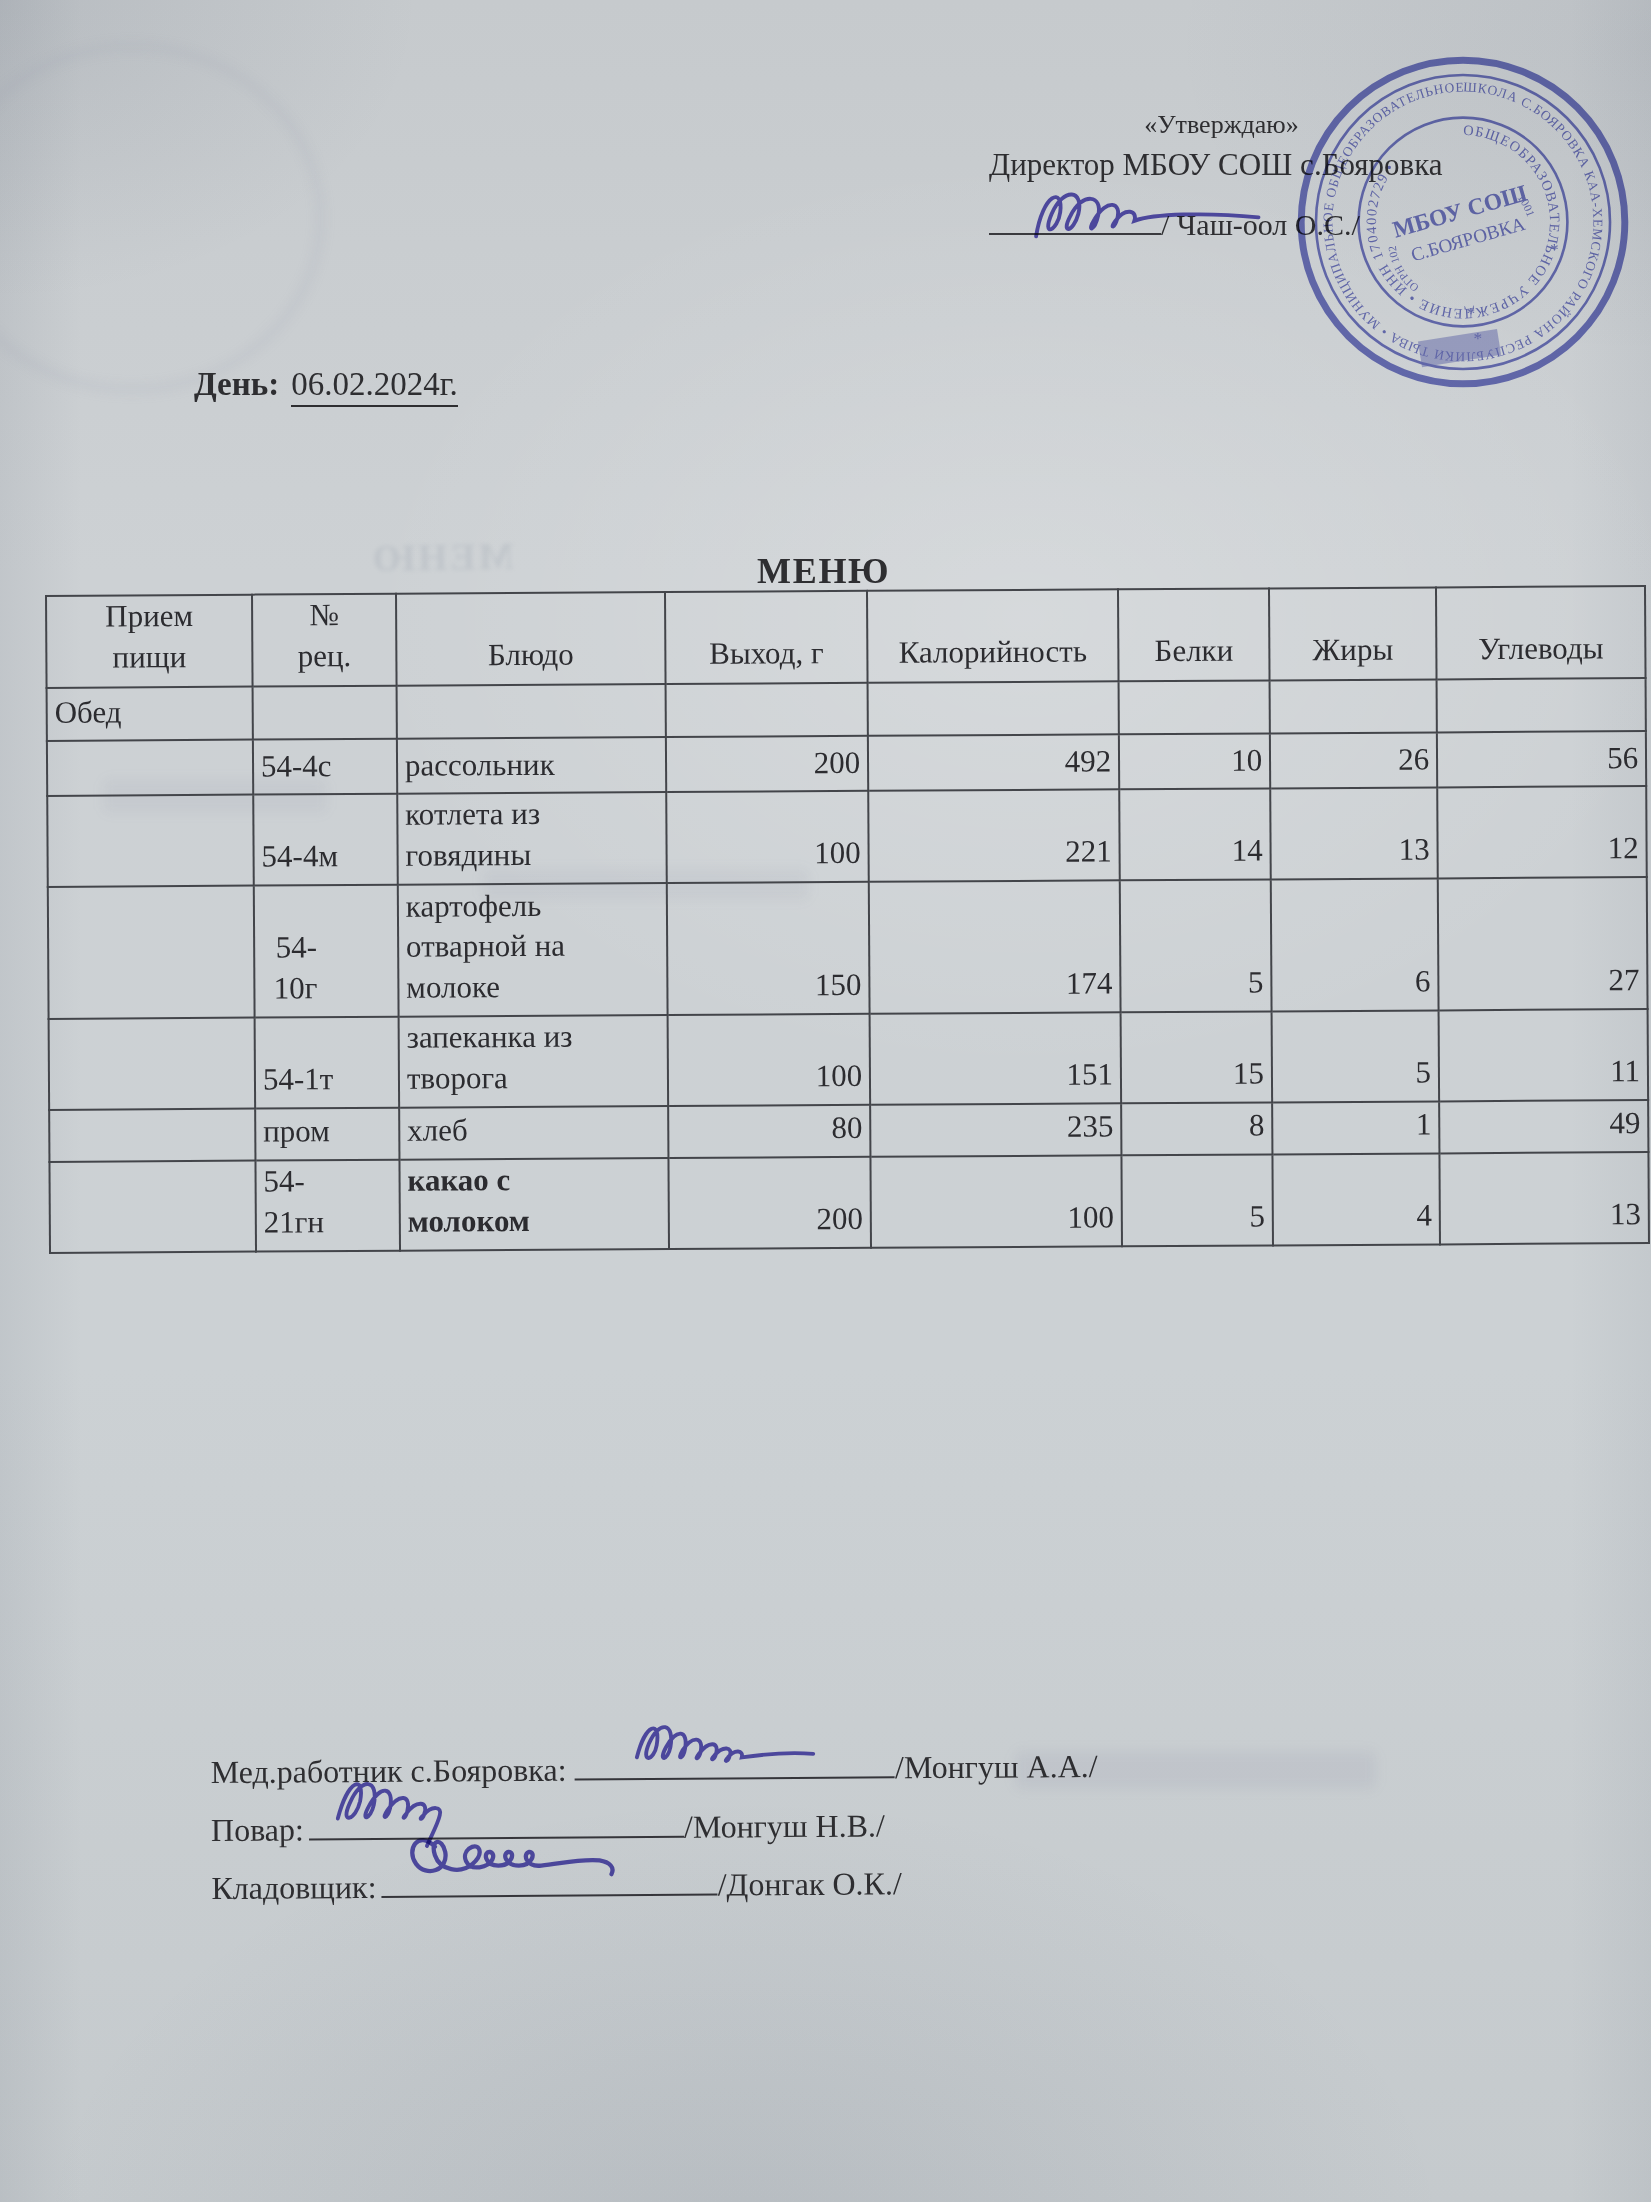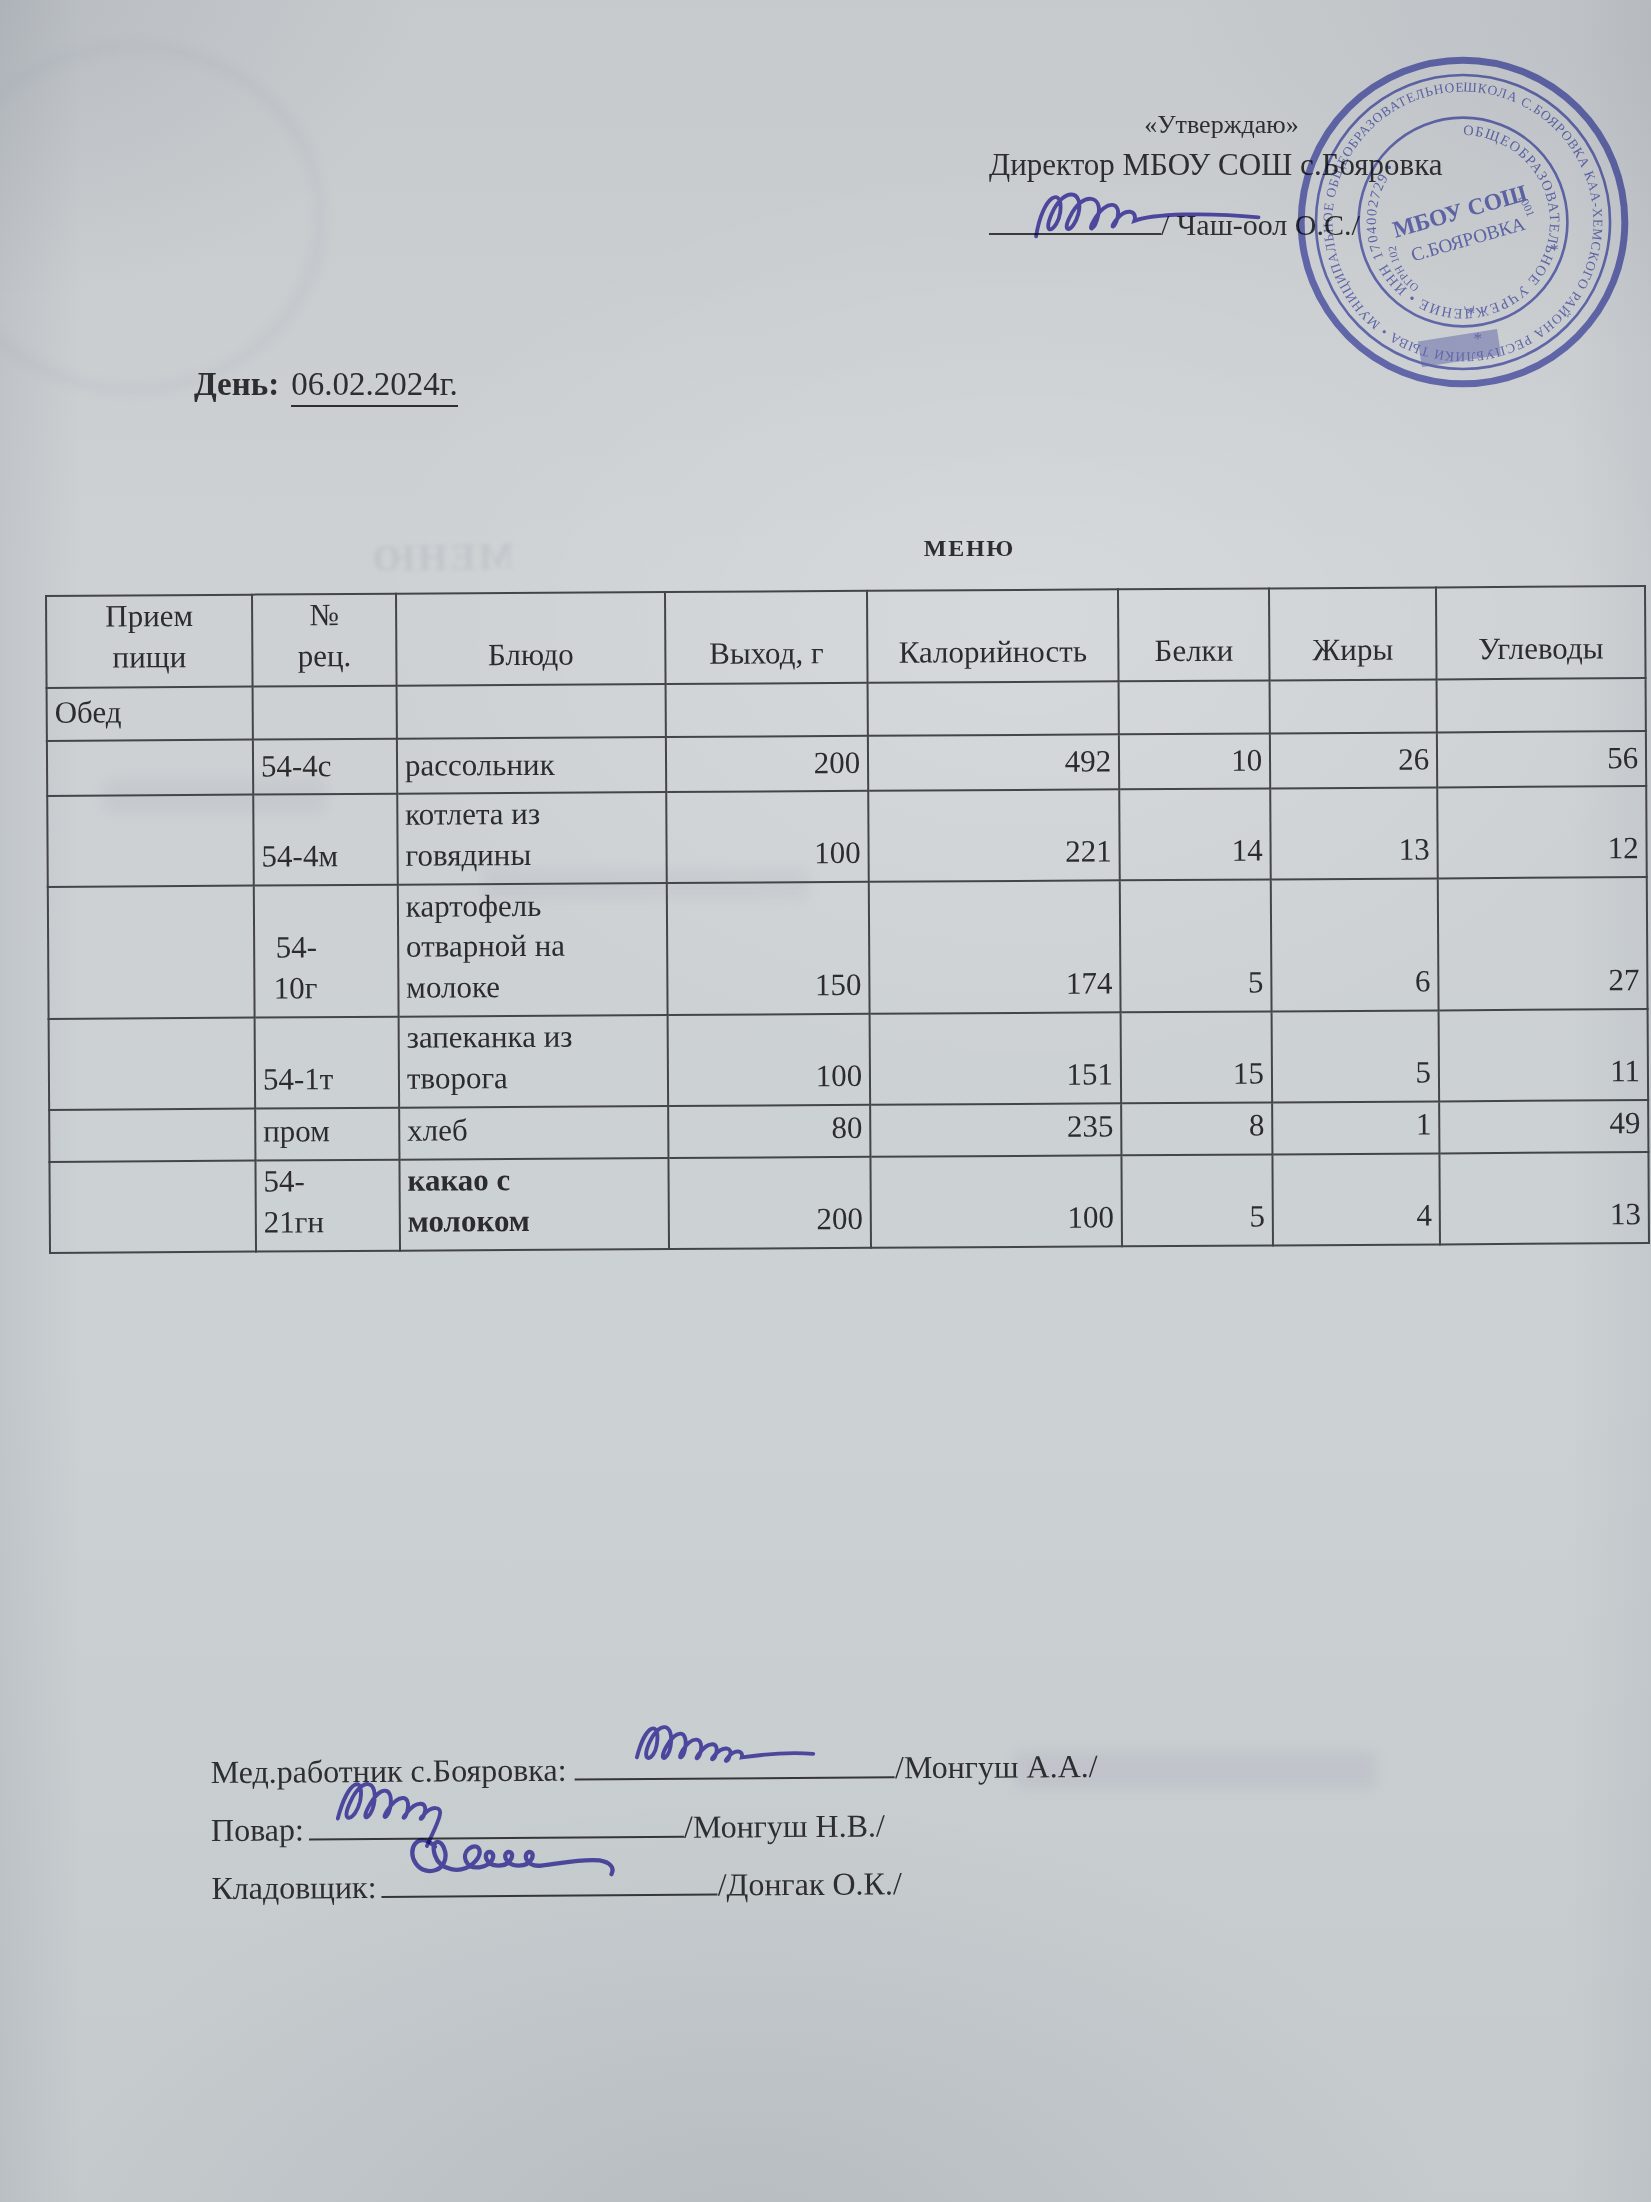--- a/index.html
+++ b/index.html
@@ -47,22 +47,22 @@
   .director-sig{left:1024px;top:169px;width:250px;height:95px;}
   .sig-med{left:628px;top:1704px;width:293px;height:86px;}
   .sig-cook{left:327px;top:1762px;width:301px;height:90px;}
   .sig-store{left:400px;top:1821px;width:327px;height:90px;}
   
   .date-line{position:absolute;left:194px;top:366px;font-size:33px;}
   .date-label{font-weight:bold;}
   .date-value{margin-left:12px;border-bottom:2.6px solid #2e2e31;padding-bottom:2.6px;}
   
   .menu-title{
-    position:absolute;left:757px;top:535px;width:258px;text-align:right;
-    font-size:24px;font-weight:bold;letter-spacing:1.7px;
+    position:absolute;left:757px;top:550px;width:258px;text-align:left;
+    font-size:36px;font-weight:bold;letter-spacing:1.7px;
   }
   
   table.menu{
     position:absolute;left:47px;top:590px;width:1600px;
     border-collapse:collapse;table-layout:fixed;
     font-size:31px;color:#2c2c30;
     transform:rotate(-0.35deg);
   }
   table.menu th, table.menu td{
     border:2.6px solid #43454a;vertical-align:bottom;

